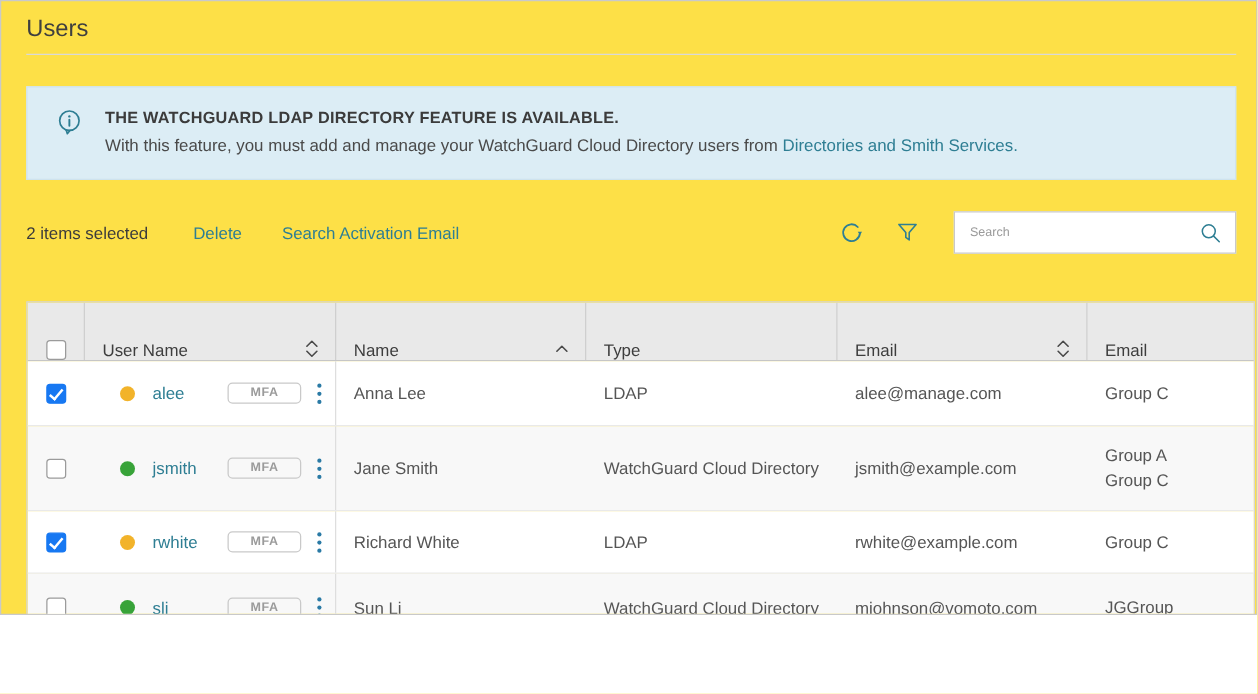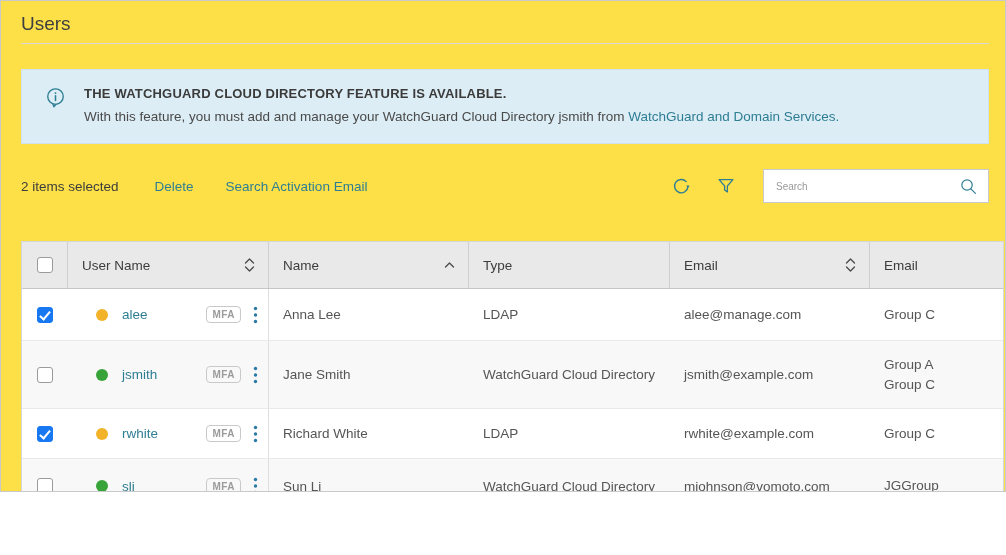--- a/index.html
+++ b/index.html
@@ -70,21 +70,21 @@
   .table-wrap {
     margin: 38px 0 0 20px;
     width: 983px;
     border: 1px solid #d5d5d5;
   }
   .scroll-viewport { width: 981px; overflow: hidden; }
   .table-inner { width: 1270px; }
 
   .thead { display: flex; height: 47px; background: #e9e9e9; border-bottom: 1px solid #c6c6c6; }
   .th {
-    display: flex; align-items: center;
+    display: flex; align-items: flex-end;
     padding: 0 12px 0 14px;
     font-size: 13.5px; color: #3d3d3d;
     border-right: 1px solid #cfcfcf;
     cursor: pointer;
   }
   .th:last-child { border-right: none; }
   .sort { margin-left: auto; display: inline-flex; }
 
   .col-check  { width: 46px; flex: 0 0 46px; justify-content: center; padding: 0; }
   .col-user   { width: 201px; flex: 0 0 201px; }
@@ -118,21 +118,21 @@
     border-right: 2px solid #fff; border-bottom: 2px solid #fff;
     transform: rotate(40deg);
   }
 
   .dot { width: 12px; height: 12px; border-radius: 50%; flex: 0 0 auto; }
   a.username { color: var(--accent, #2e7e93); text-decoration: none; margin-left: 14px; cursor: pointer; }
   .badge {
     margin-left: auto;
     border: 1px solid #c9c9c9; border-radius: 4px;
     color: #9b9b9b; font-size: 10px; font-weight: 700; letter-spacing: .5px;
-    padding: 2px 5px; background: transparent;
+    padding: 2px 17px; background: transparent;
   }
   .kebab { margin-left: 12px; display: inline-flex; cursor: pointer; }
 
   
   .hscroll {
     height: 14px; background: #efefef;
     display: flex; align-items: center;
   }
   .hs-arrow { width: 16px; height: 14px; display: flex; align-items: center; justify-content: center; cursor: pointer; }
   .tri-left  { width: 0; height: 0; border: 4px solid transparent; border-right-color: #6f6f6f; border-left-width: 0; }
@@ -156,22 +156,22 @@
   <div class="page-title">Users</div>
 
   <div class="banner">
     <svg width="23" height="24" viewBox="0 0 24 25">
       <circle class="stroke" cx="12" cy="11" r="8.1"></circle>
       <polyline class="stroke" points="9.4,19.0 10.3,21.8 12.5,19.1"></polyline>
       <circle class="fillacc" cx="12" cy="7.4" r="1"></circle>
       <line class="stroke" x1="12" y1="10.2" x2="12" y2="15.2" style="stroke-width:1.6"></line>
     </svg>
     <div>
-      <div class="banner-title">THE WATCHGUARD CLOUD DIRECTORY FEATURE IS AVAILABLE.</div>
-      <div class="banner-text"><span>With this feature, you must add and manage your WatchGuard Cloud Directory jsmith from </span><a class="link">WatchGuard and Domain Services.</a></div>
+      <div class="banner-title">THE WATCHGUARD LDAP DIRECTORY FEATURE IS AVAILABLE.</div>
+      <div class="banner-text"><span>With this feature, you must add and manage your WatchGuard Cloud Directory users from </span><a class="link">Directories and Smith Services.</a></div>
     </div>
   </div>
 
   <div class="toolbar">
     <span class="sel-status">2 items selected</span>
     <a class="link">Delete</a>
     <a class="link">Search Activation Email</a>
 
     <span class="icon-btn icon-refresh">
       <svg width="23" height="23" viewBox="0 0 24 24">

